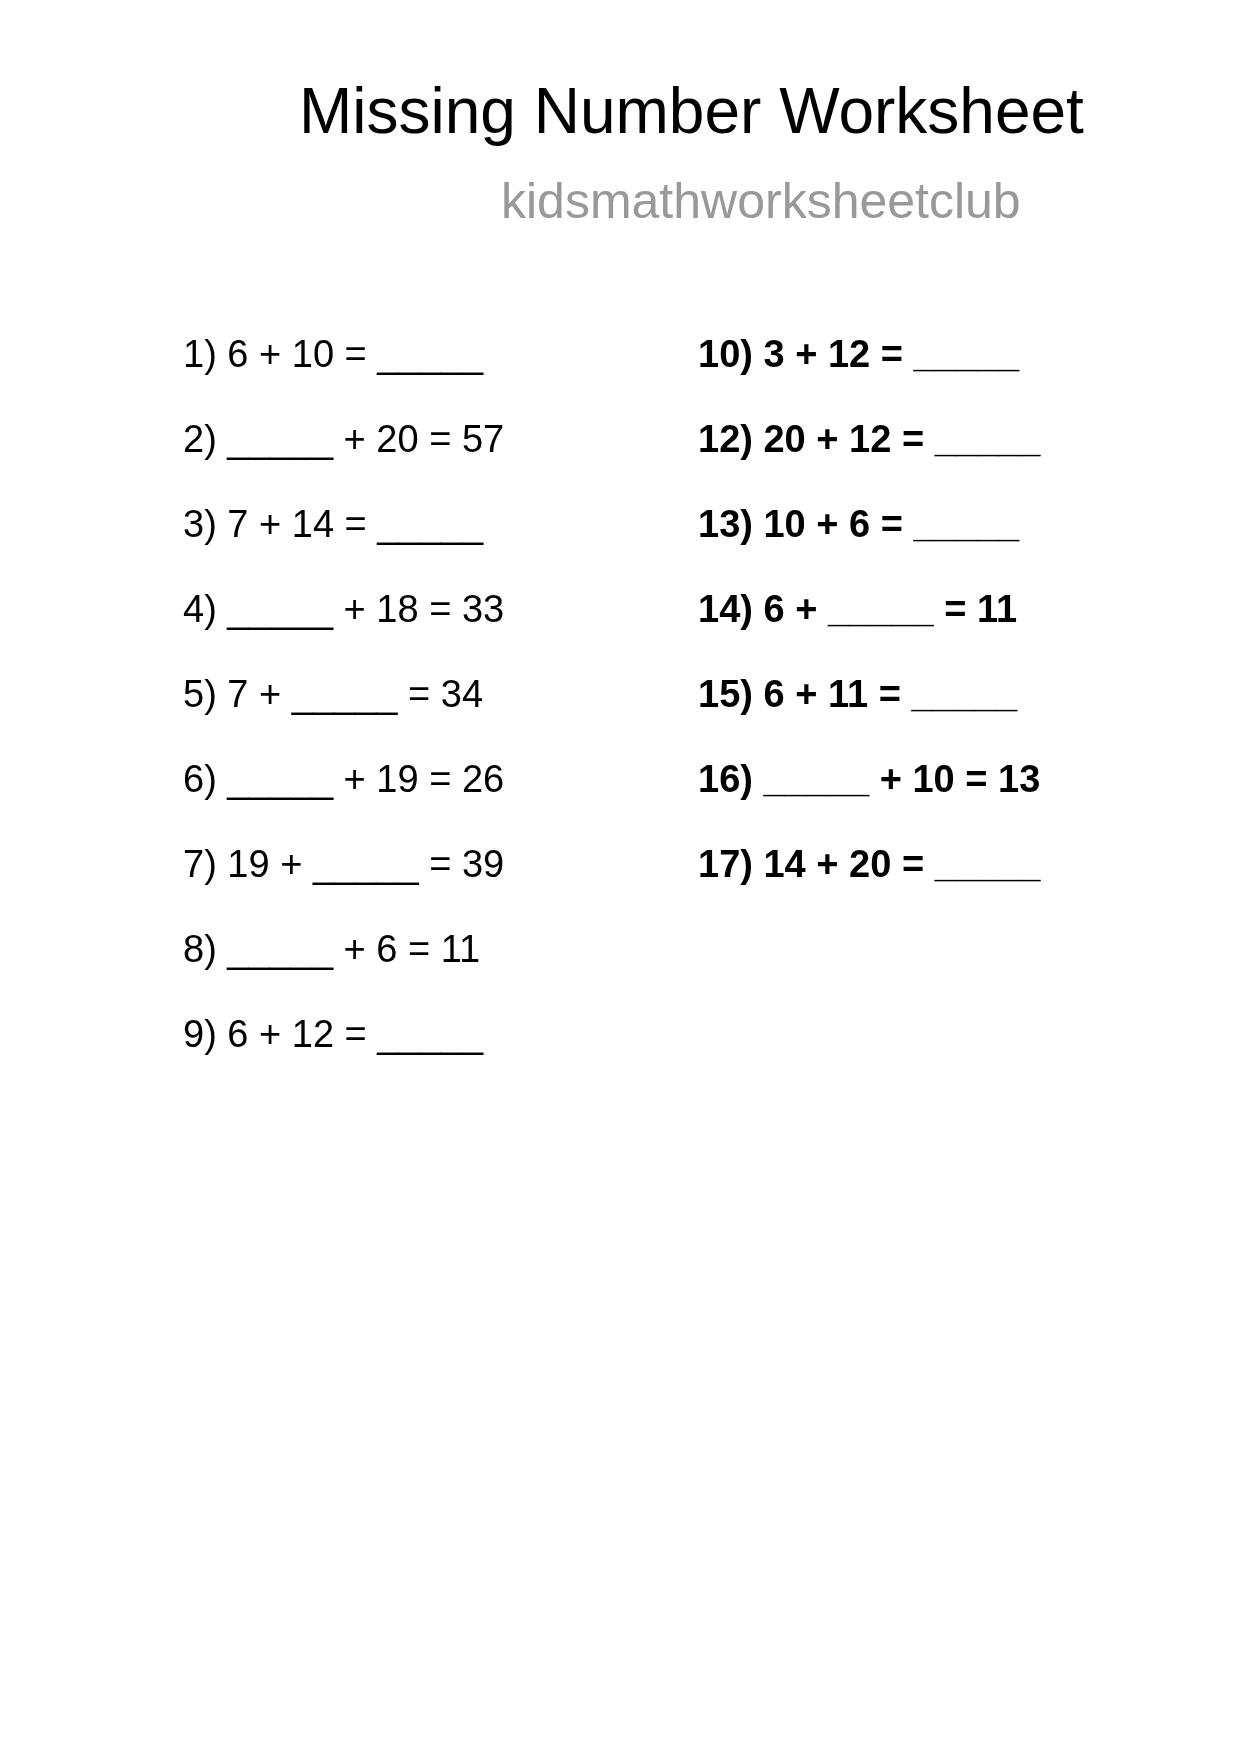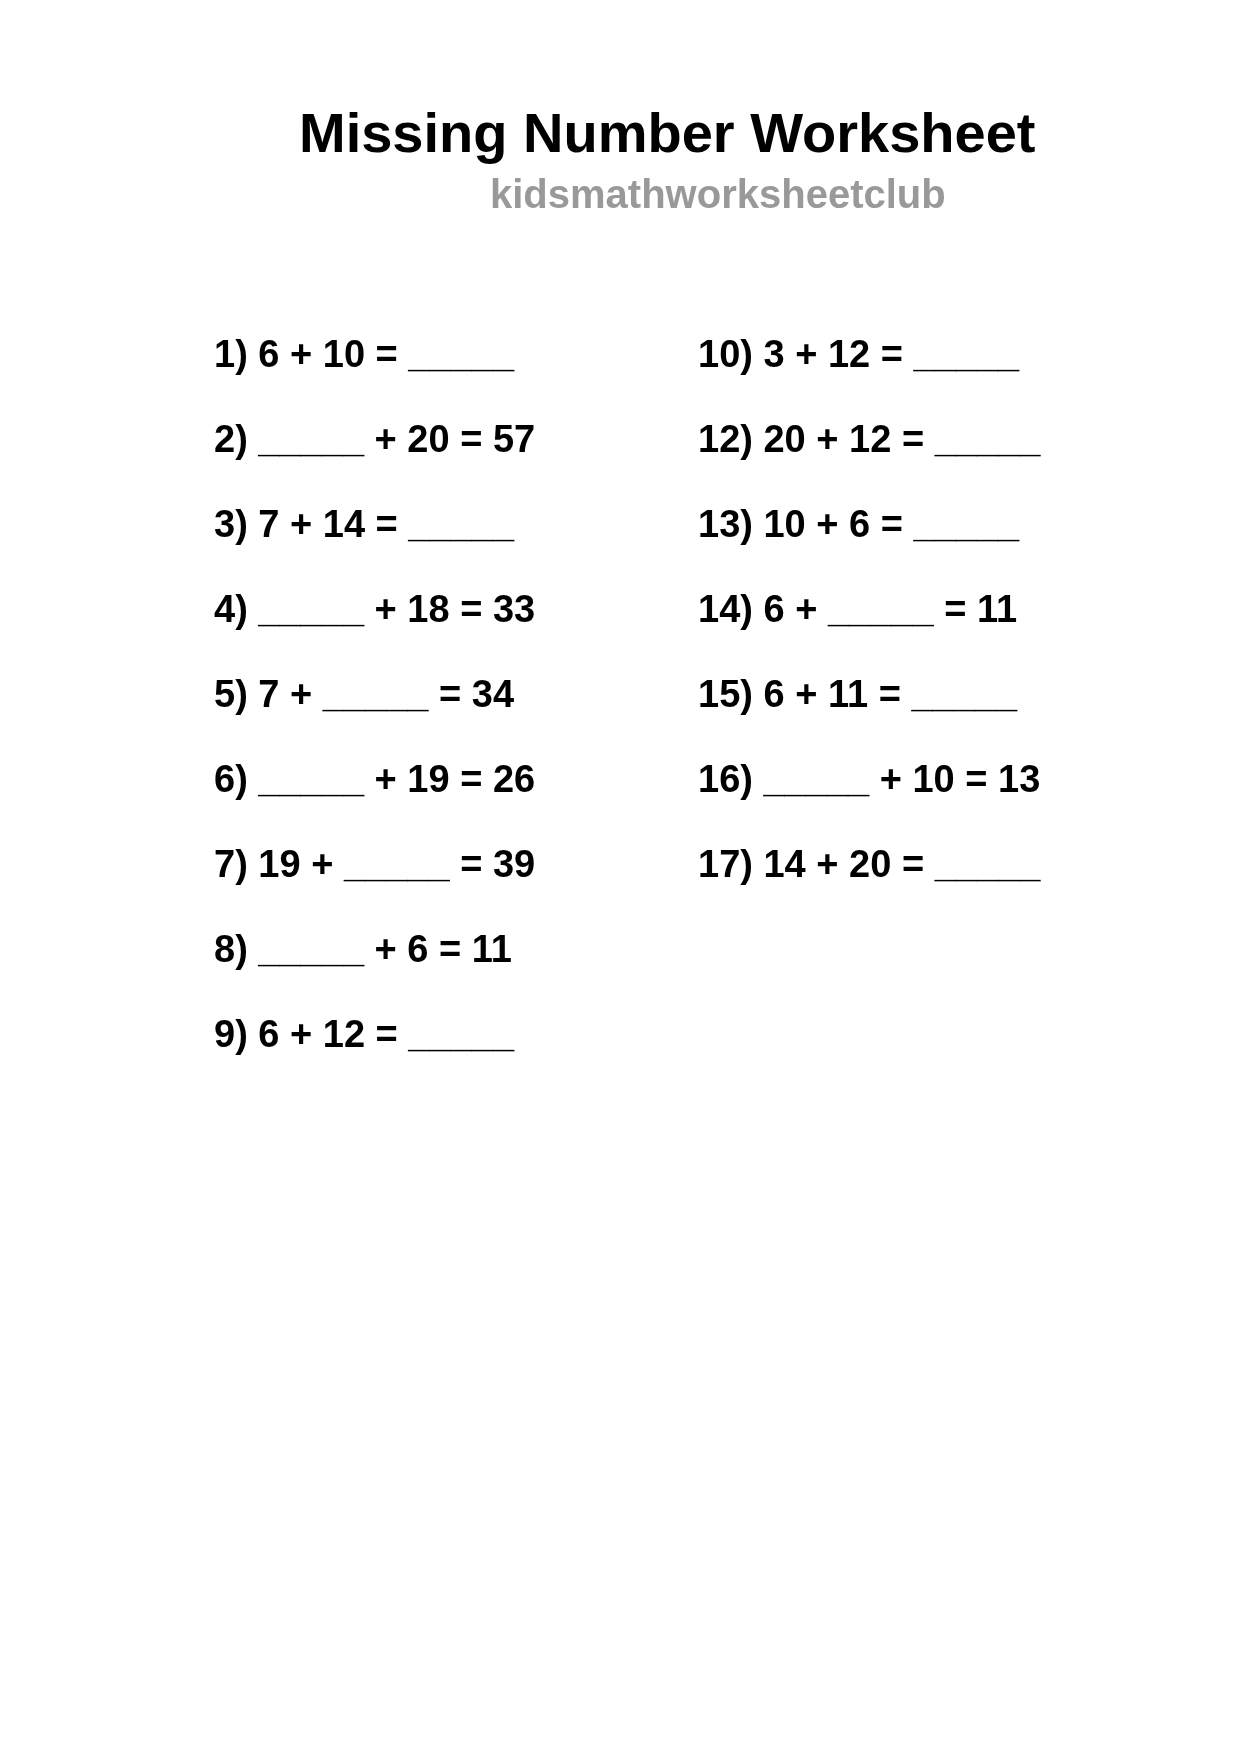--- a/index.html
+++ b/index.html
@@ -11,42 +11,42 @@
     position: relative;
     width: 1240px;
     height: 1754px;
     background: #ffffff;
     overflow: hidden;
     font-family: "Liberation Sans", sans-serif;
     color: #000000;
   }
   .title {
     position: absolute;
-    top: 100px;
+    top: 74px;
     left: 299px;
     margin: 0;
-    font-size: 56px;
-    font-weight: 700;
+    font-size: 64px;
+    font-weight: 400;
     white-space: nowrap;
     color: #000000;
   }
   .subtitle {
     position: absolute;
     top: 172px;
-    left: 490px;
-    font-size: 40px;
-    font-weight: 700;
+    left: 501px;
+    font-size: 50px;
+    font-weight: 400;
     white-space: nowrap;
     color: #999999;
   }
   .col {
     position: absolute;
     top: 332px;
   }
-  .col-left  { left: 214px; font-weight: bold; }
+  .col-left  { left: 183px; }
   .col-right { left: 698px; font-weight: bold; }
   .problem {
     height: 85px;
     font-size: 38px;
     line-height: 44px;
     white-space: nowrap;
     color: #000000;
   }
 </style>
 </head>

